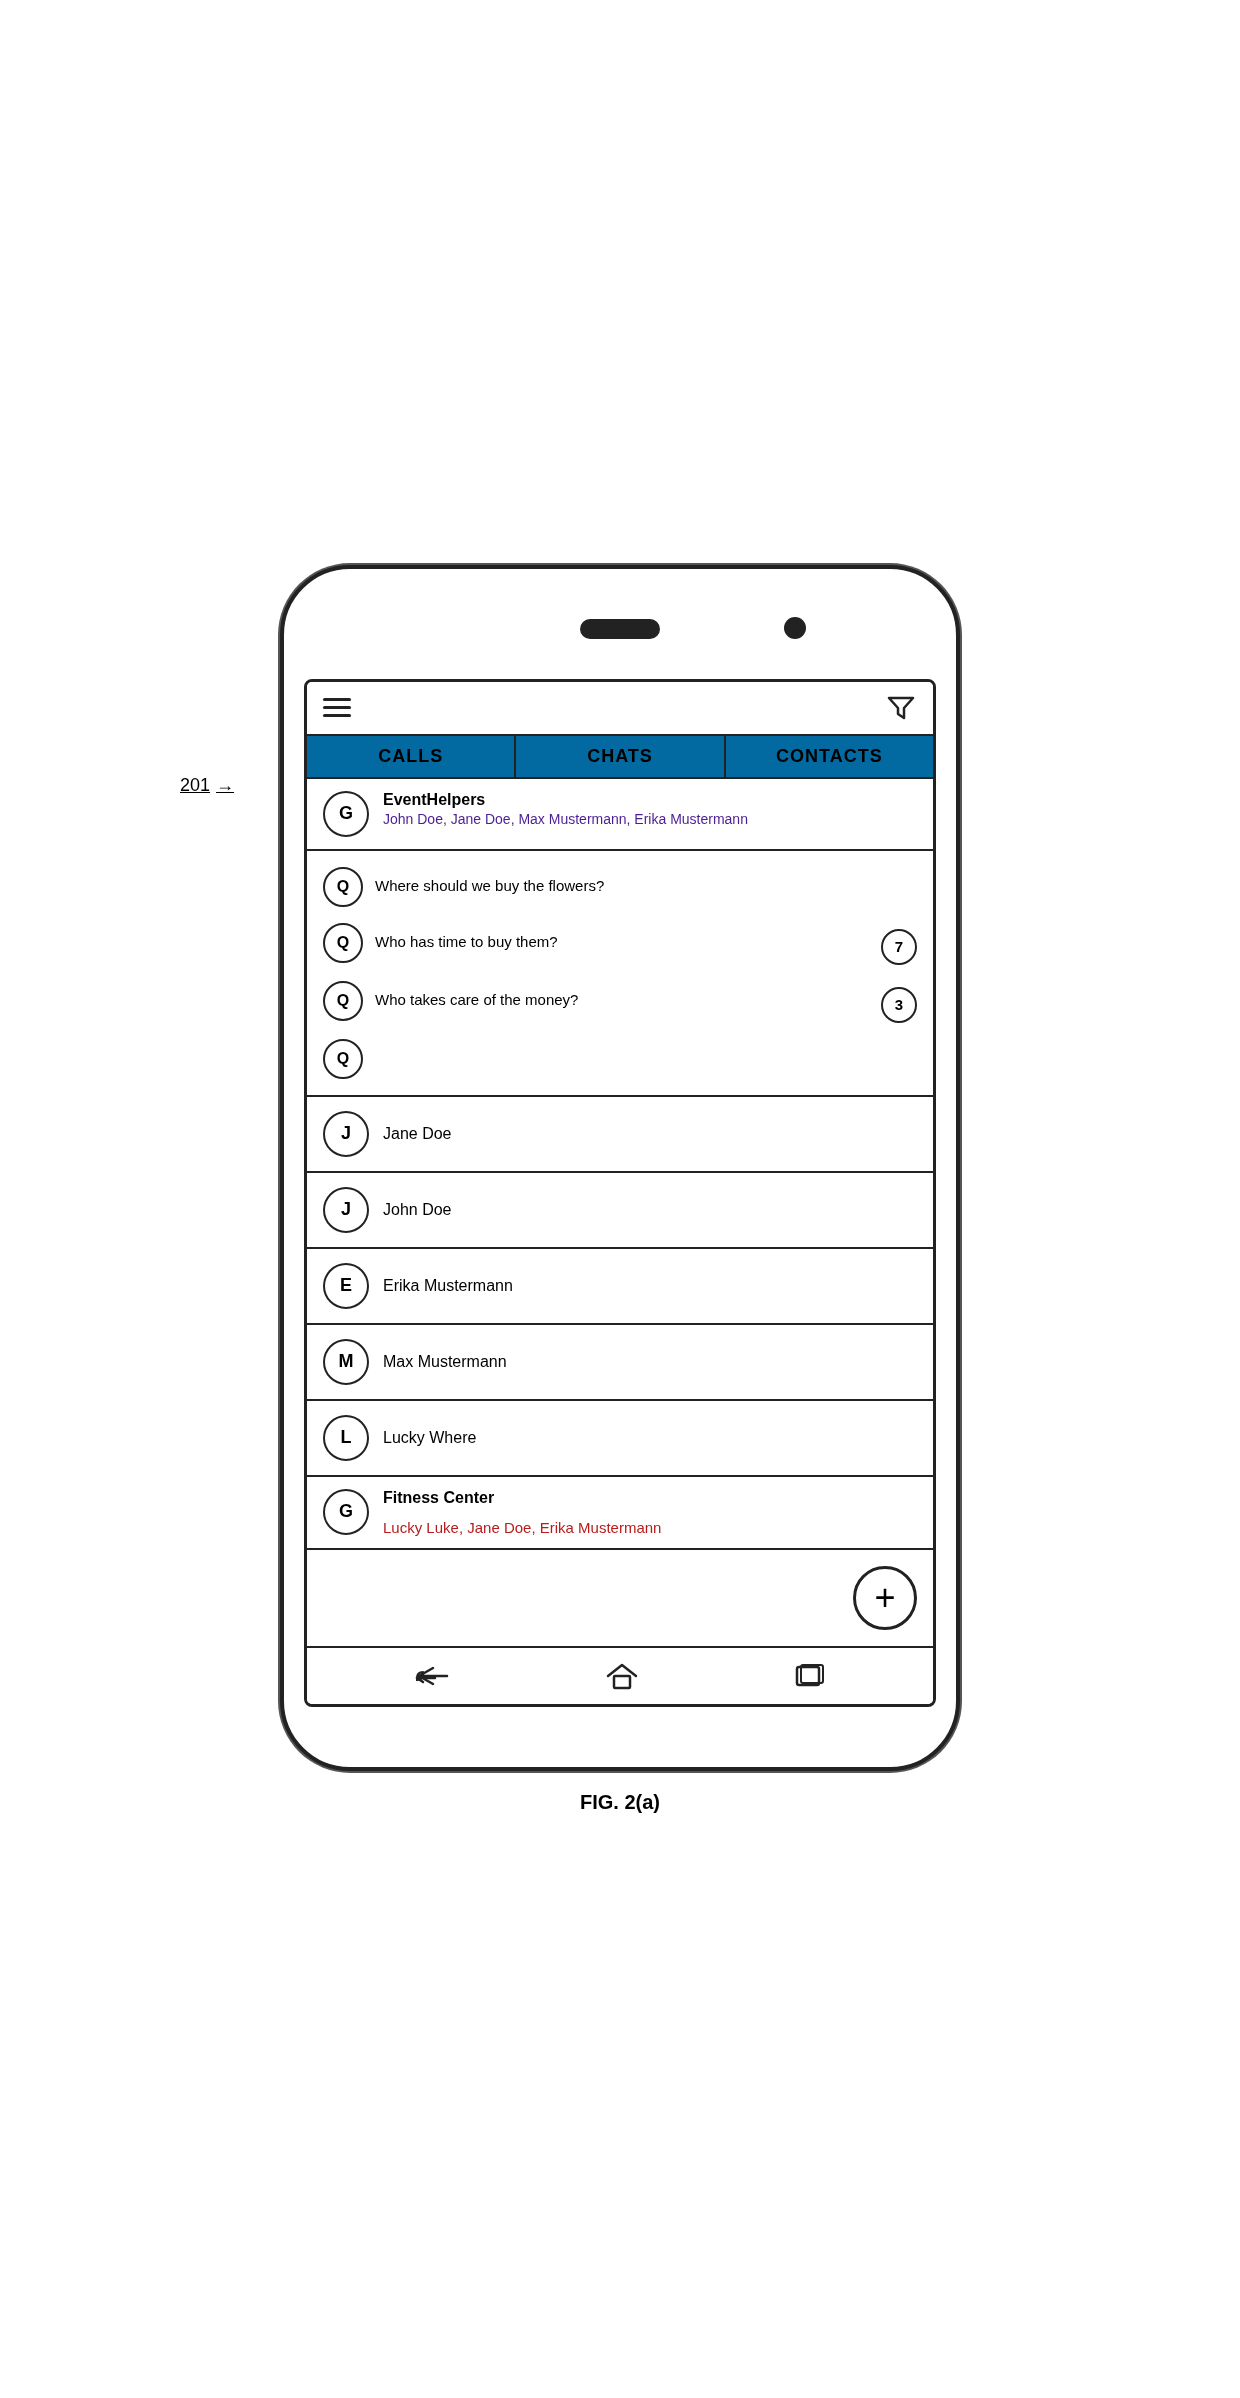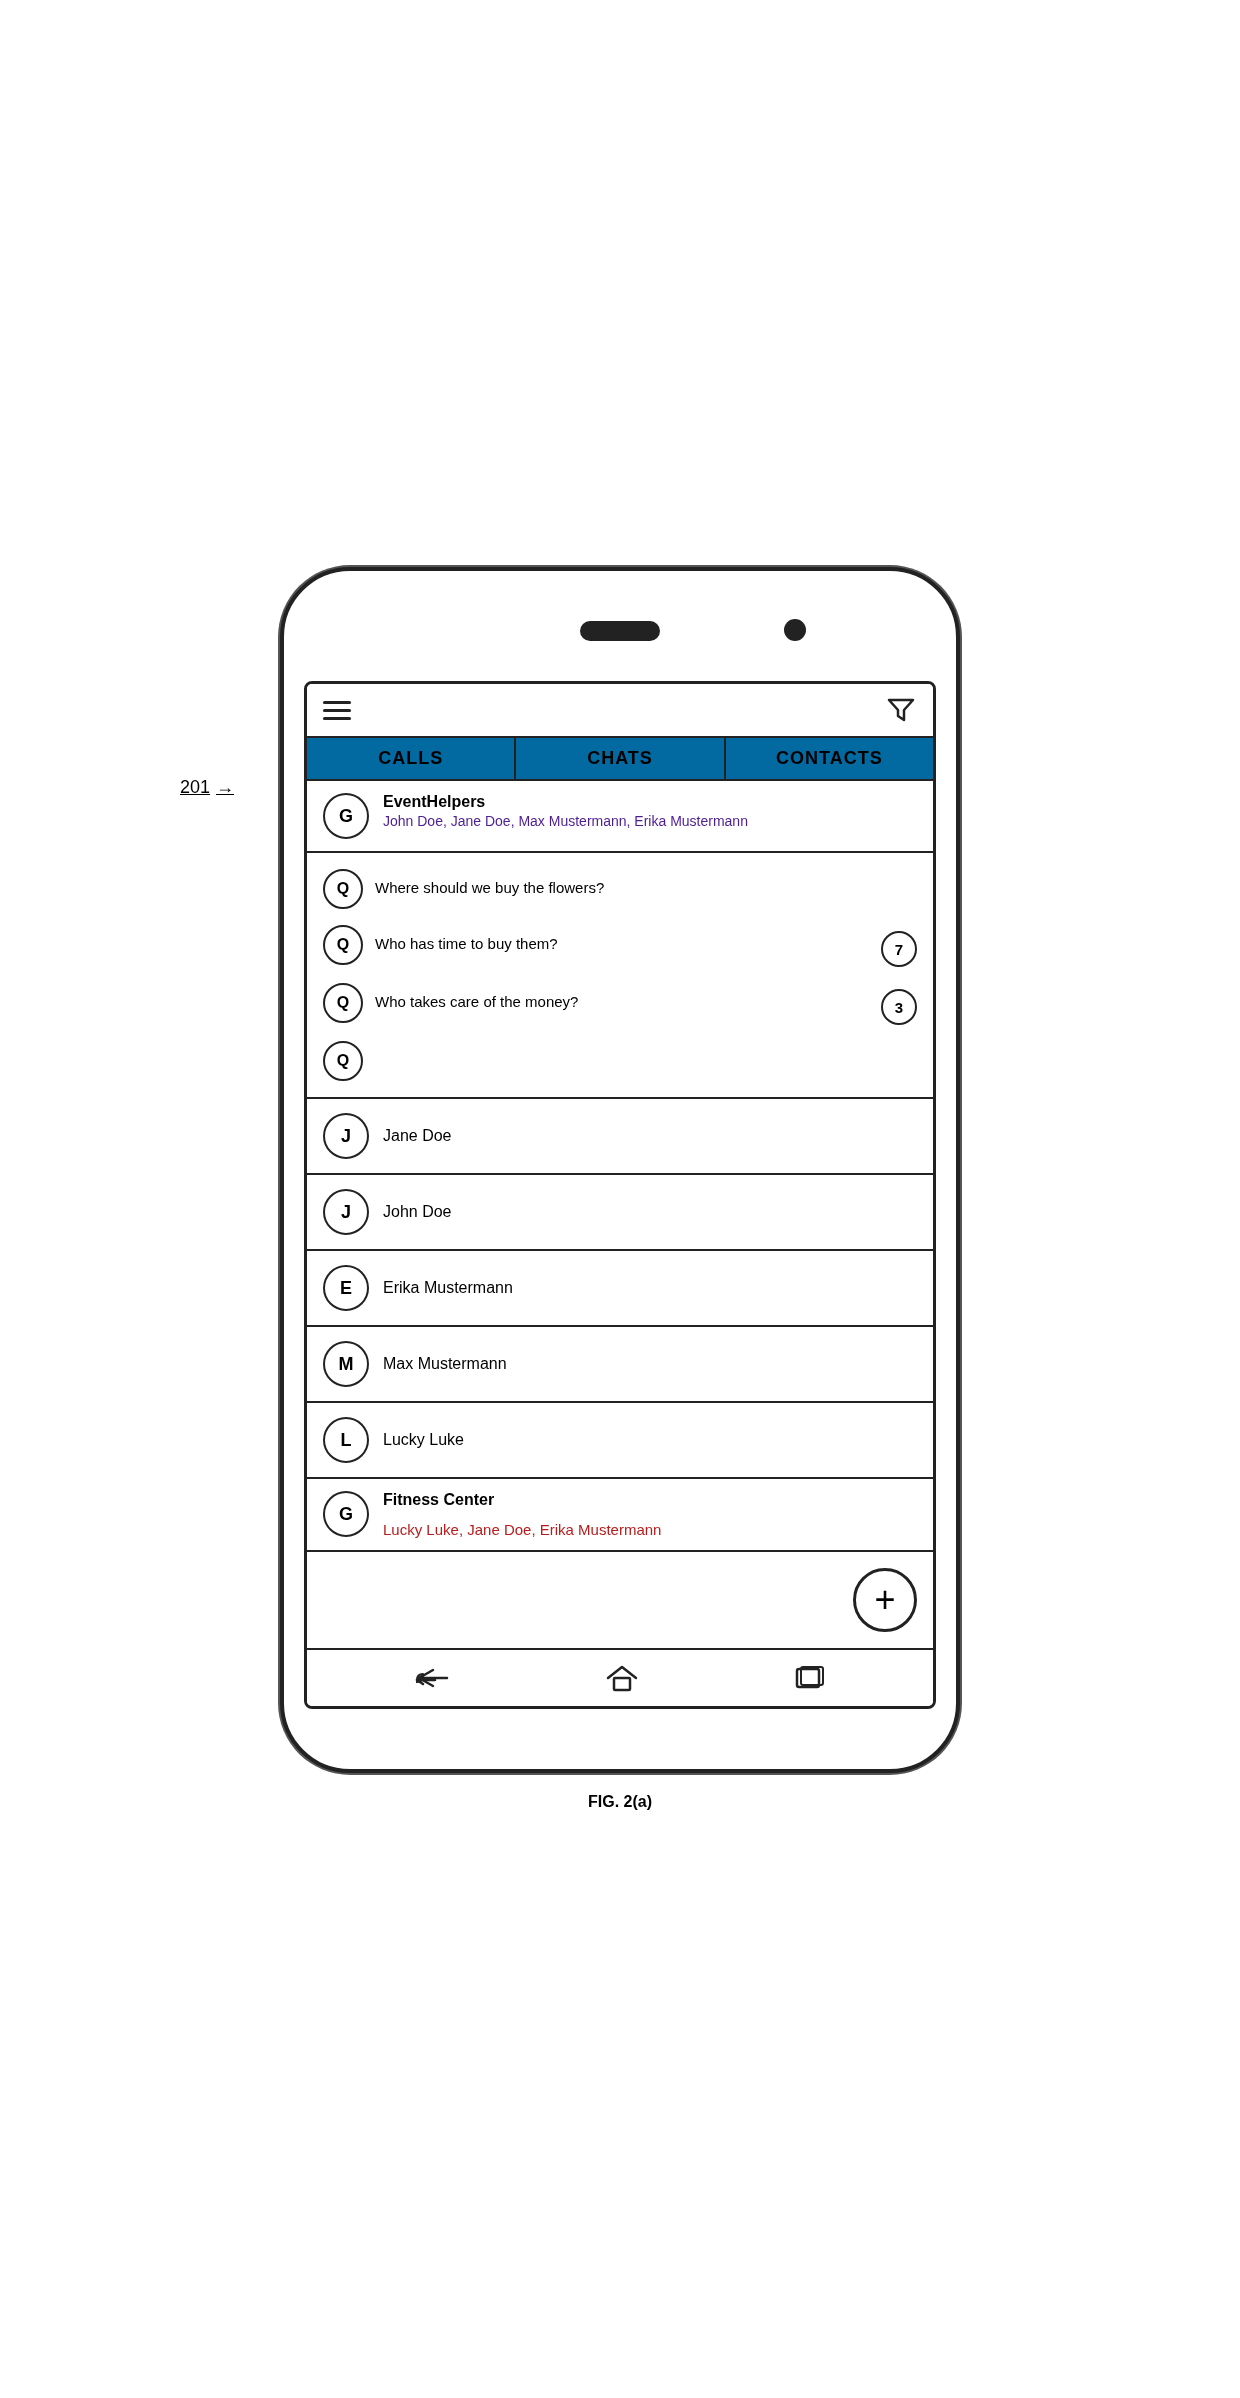--- a/index.html
+++ b/index.html
@@ -291,21 +291,21 @@
     .phone-bottom {
       height: 30px;
       display: flex;
       align-items: center;
       justify-content: center;
     }
 
     
     .figure-caption {
       margin-top: 20px;
-      font-size: 16px;
+      font-size: 20px;
       font-weight: 700;
       text-align: center;
       font-family: Arial, sans-serif;
     }
 
     
     .screen-wrapper {
       position: relative;
     }
 
@@ -413,21 +413,21 @@
             <div class="contact-name">Erika Mustermann</div>
           </div>
 
           <div class="contact-item">
             <div class="avatar">M</div>
             <div class="contact-name">Max Mustermann</div>
           </div>
 
           <div class="contact-item">
             <div class="avatar">L</div>
-            <div class="contact-name">Lucky Luke</div>
+            <div class="contact-name">Lucky Where</div>
           </div>
 
           <div class="fitness-item">
             <div class="avatar">G</div>
             <div class="fitness-info">
               <div class="fitness-name">Fitness Center</div>
               <div class="fitness-members">Lucky Luke, Jane Doe, Erika Mustermann</div>
             </div>
           </div>
 

